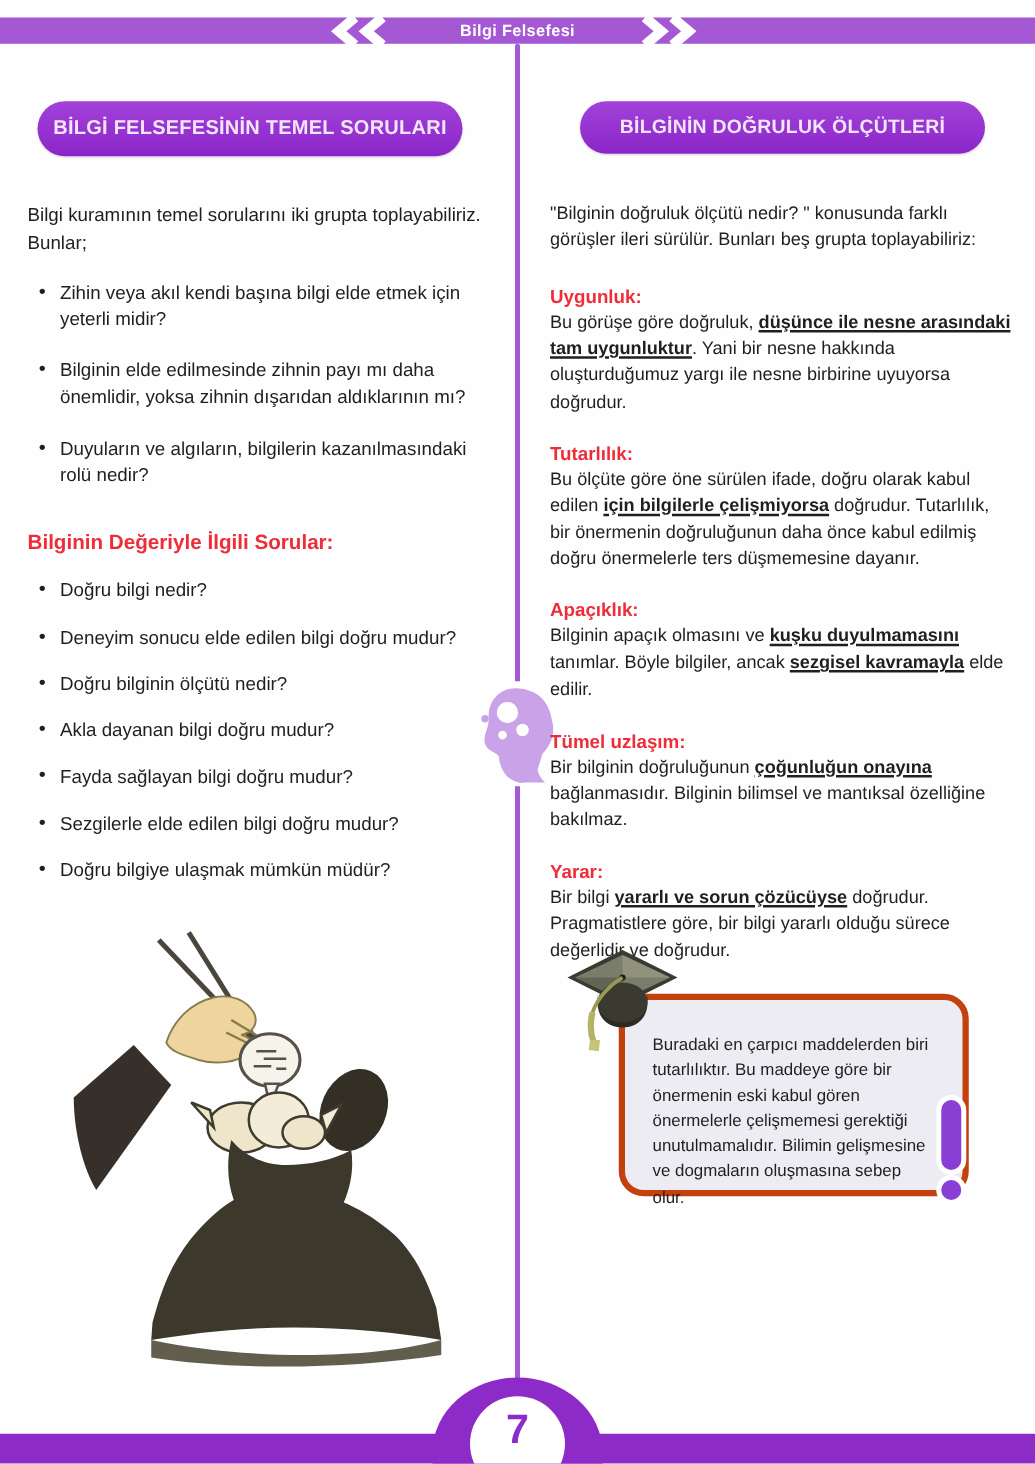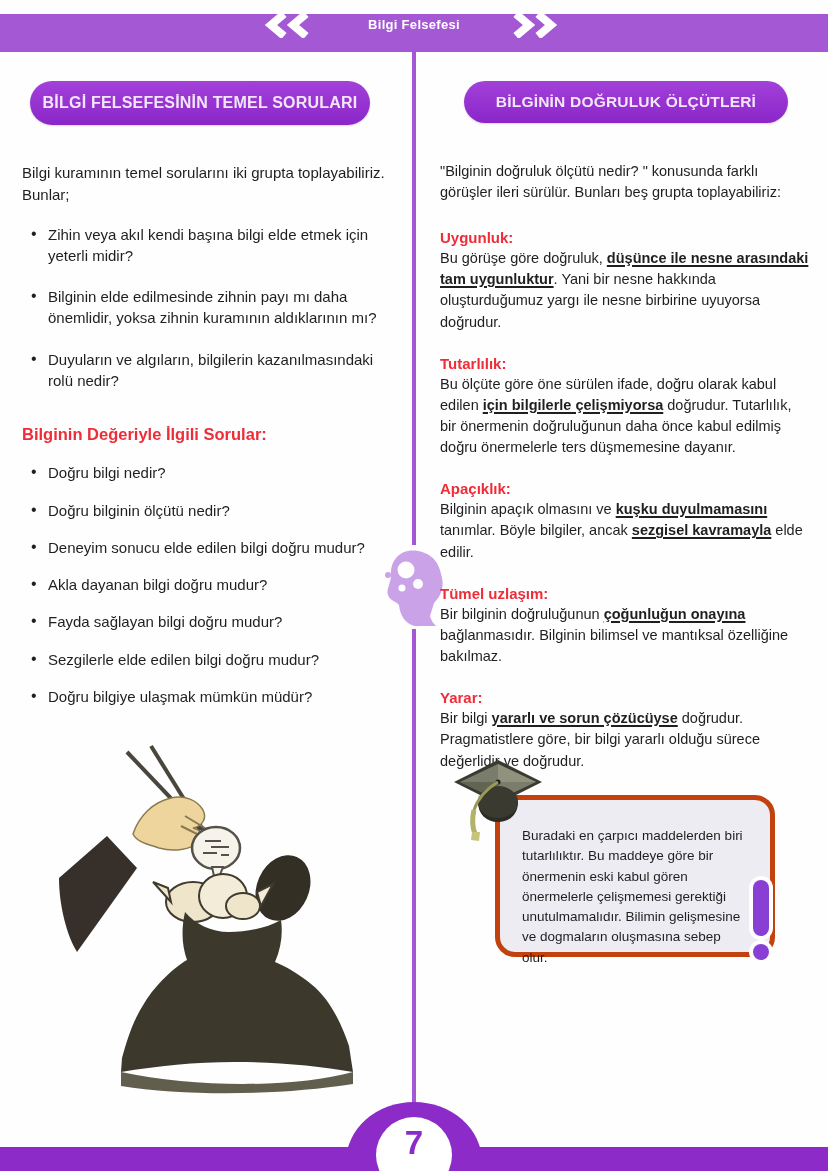--- a/index.html
+++ b/index.html
@@ -2,21 +2,21 @@
 <html><head>
 <meta charset="utf-8">
 <style>
   html,body{margin:0;padding:0;background:#e8e8e8;}
   .page{
     position:relative;width:828px;height:1171px;margin:0 auto;
     background:#fefefe;overflow:hidden;
     font-family:"Liberation Sans",sans-serif;color:#1f1f1f;
   }
   
-  .banner{position:absolute;left:0;top:14px;width:828px;height:38px;background:#a458d3;}
+  .banner{position:absolute;left:0;top:14px;width:828px;height:21px;background:#a458d3;}
   .banner-title{
     position:absolute;left:0;right:0;top:0;height:21px;line-height:21px;text-align:center;
     color:#fff;font-weight:bold;font-size:13px;letter-spacing:.3px;
   }
   .chev{position:absolute;top:-2px;}
   .chev.l{left:262px;} .chev.r{left:508px;}
   
   .divider{position:absolute;left:412px;top:35px;width:4px;height:1069px;background:#a458d3;border-radius:2px;}
   .head-icon-wrap{position:absolute;left:380px;top:545px;width:68px;height:84px;background:#fefefe;}
   
@@ -98,29 +98,29 @@
       <path d="M50,71 C46,76 40,79 35,81 L56,81 C53,78 51,75 50,71 Z" fill="#c9a2e8"></path>
     </svg>
   </div>
 
   <div class="col col-left">
     <div class="pill pill-left">BİLGİ FELSEFESİNİN TEMEL SORULARI</div>
     <p class="intro">Bilgi kuramının temel sorularını iki grupta toplayabiliriz. Bunlar;</p>
 
     <ul class="bullets tight">
       <li>Zihin veya akıl kendi başına bilgi elde etmek için yeterli midir?</li>
-      <li>Bilginin elde edilmesinde zihnin payı mı daha önemlidir, yoksa zihnin kuramının aldıklarının mı?</li>
+      <li>Bilginin elde edilmesinde zihnin payı mı daha önemlidir, yoksa zihnin dışarıdan aldıklarının mı?</li>
       <li>Duyuların ve algıların, bilgilerin kazanılmasındaki rolü nedir?</li>
     </ul>
 
     <div class="red-head" style="margin-top:34px;">Bilginin Değeriyle İlgili Sorular:</div>
     <ul class="bullets">
       <li>Doğru bilgi nedir?</li>
+      <li>Deneyim sonucu elde edilen bilgi doğru mudur?</li>
       <li>Doğru bilginin ölçütü nedir?</li>
-      <li>Deneyim sonucu elde edilen bilgi doğru mudur?</li>
       <li>Akla dayanan bilgi doğru mudur?</li>
       <li>Fayda sağlayan bilgi doğru mudur?</li>
       <li>Sezgilerle elde edilen bilgi doğru mudur?</li>
       <li>Doğru bilgiye ulaşmak mümkün müdür?</li>
     </ul>
   </div>
 
   <div class="col col-right">
     <div class="pill pill-right">BİLGİNİN DOĞRULUK ÖLÇÜTLERİ</div>
     <p class="intro">"Bilginin doğruluk ölçütü nedir? " konusunda farklı görüşler ileri sürülür. Bunları beş grupta toplayabiliriz:</p>

